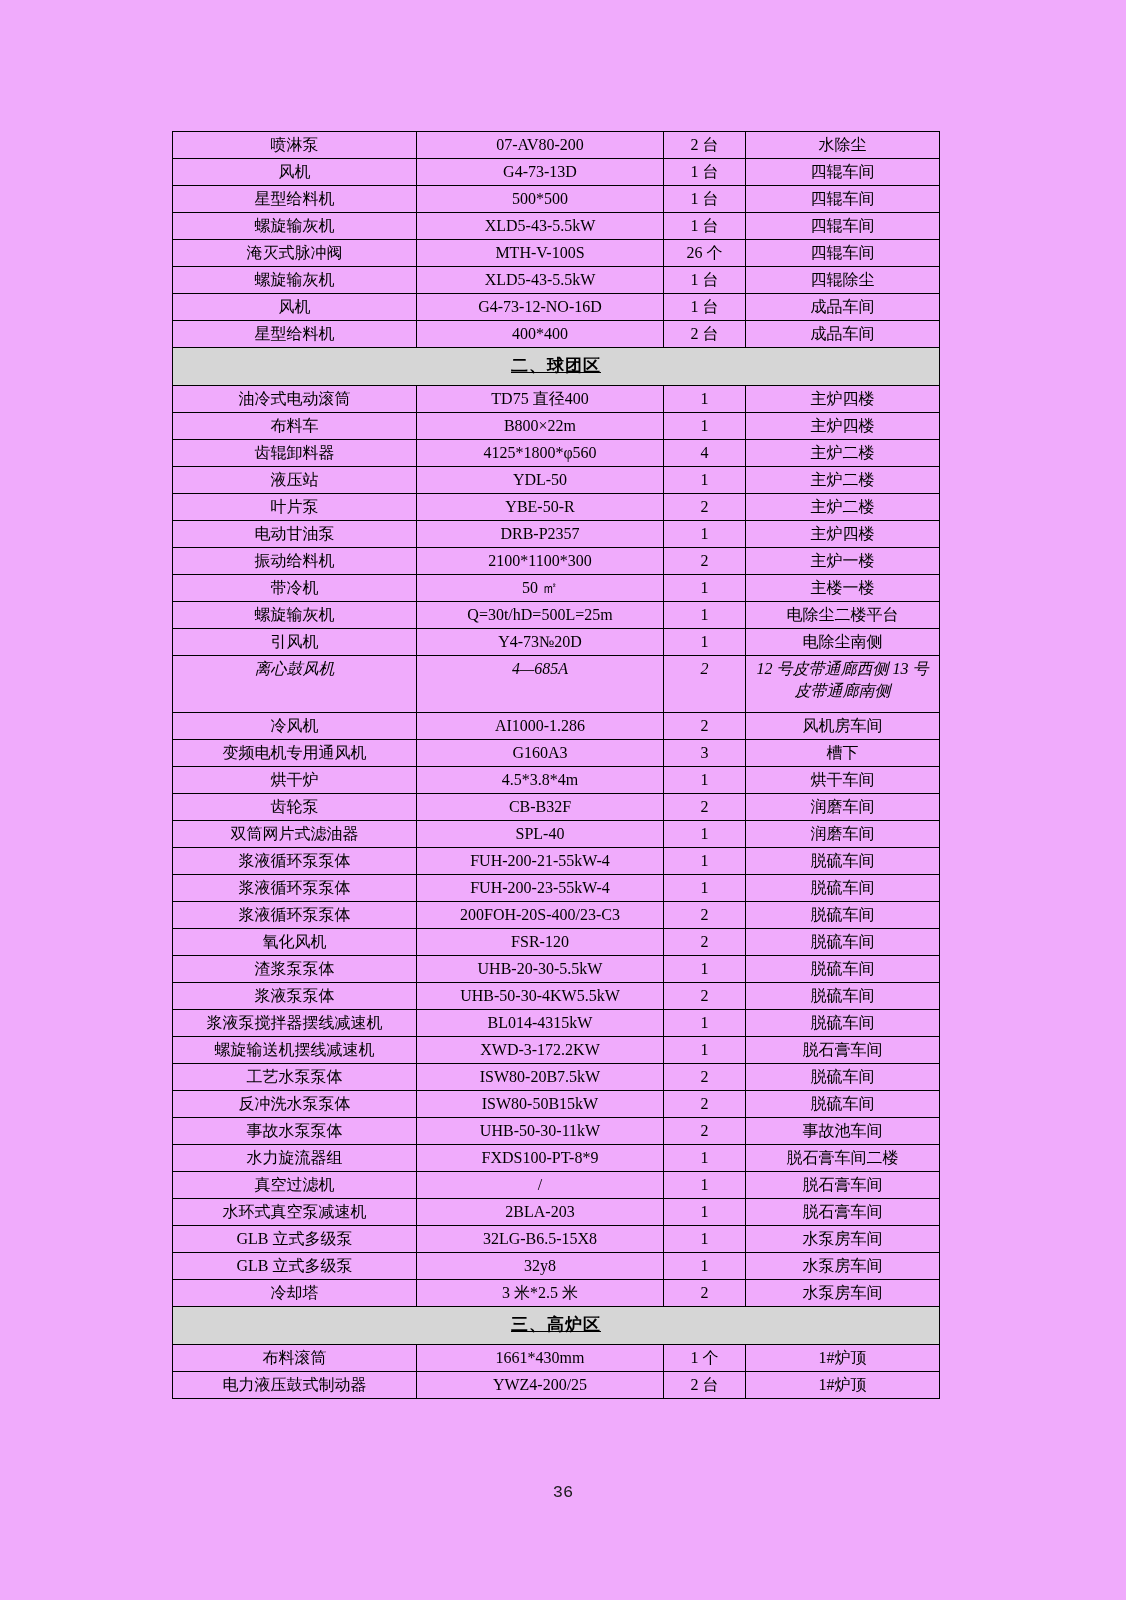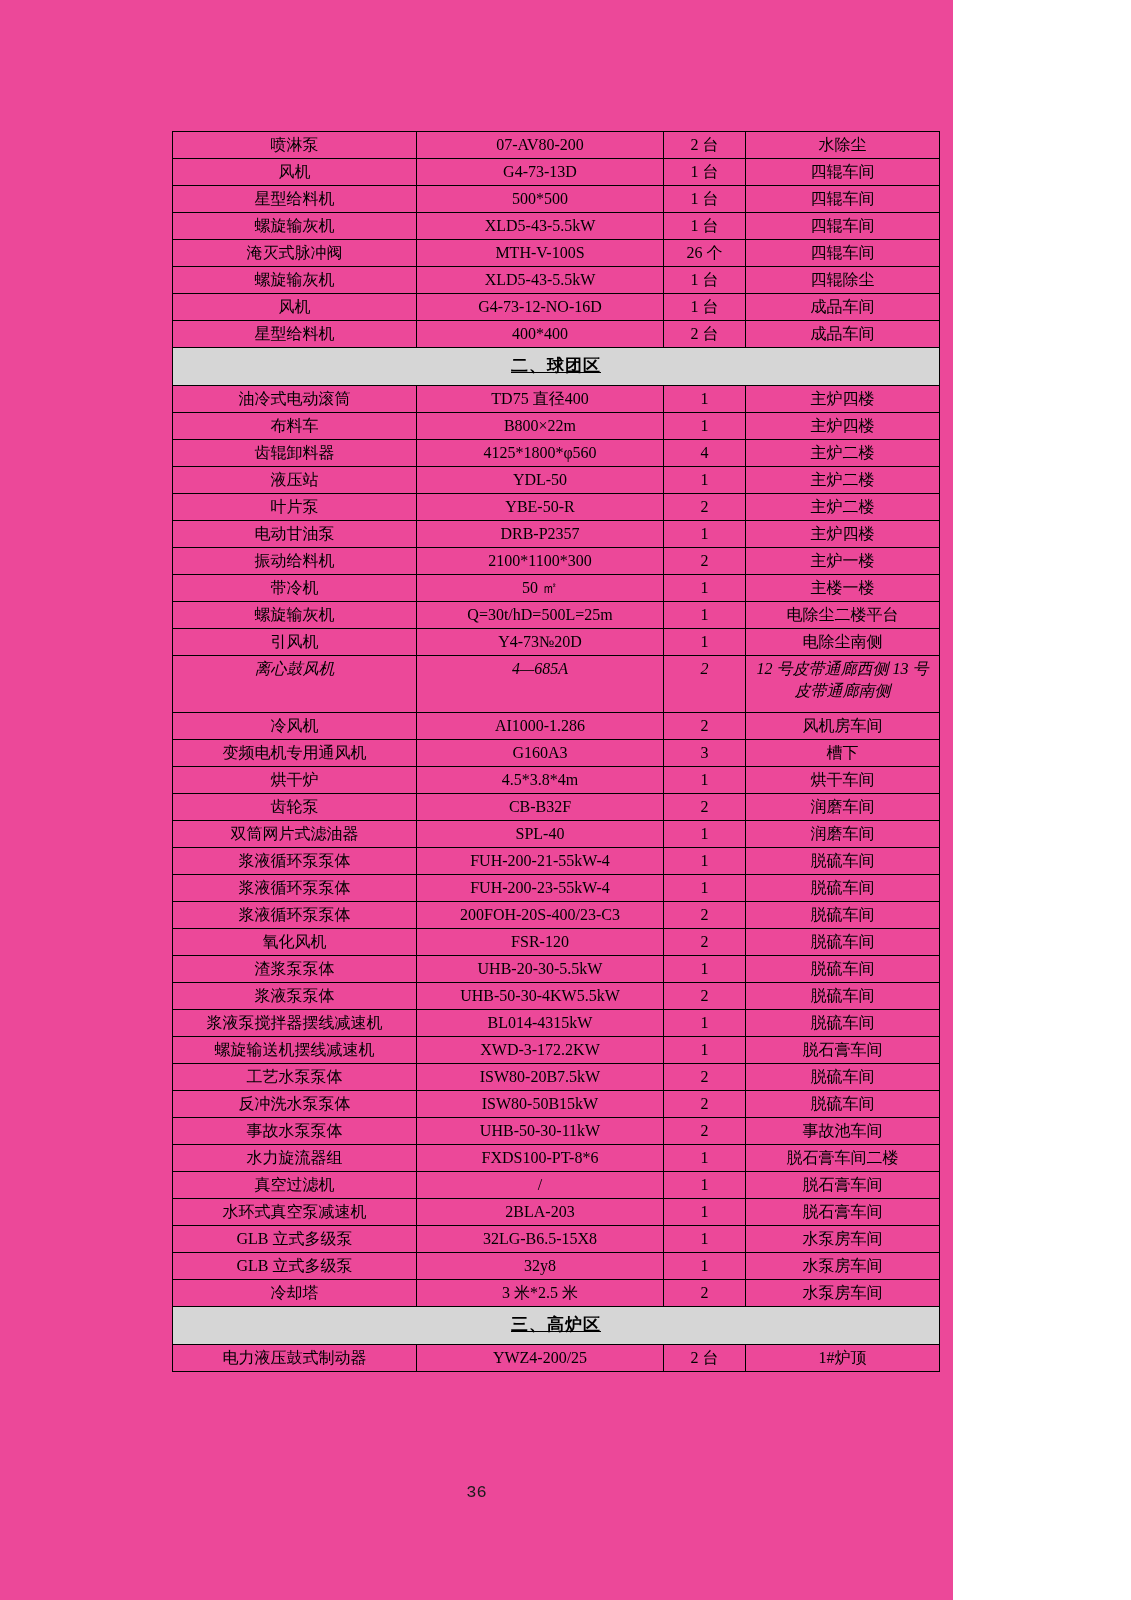--- a/index.html
+++ b/index.html
@@ -1,20 +1,20 @@
 <!DOCTYPE html>
 <html><head>
 <meta charset="utf-8">
 <style>
   html, body { margin: 0; padding: 0; background: #ffffff; }
   .page {
     position: relative;
-    width: 953px;
+    width: 1126px;
     height: 1600px;
-    background: #ec4899;
+    background: #f0abfc;
     color: #000000;
     font-family: "Liberation Serif", serif;
     overflow: hidden;
   }
   table.equip {
     position: absolute;
     left: 172px;
     top: 131px;
     width: 767px;
     border-collapse: collapse;
@@ -277,21 +277,21 @@
           <td>脱硫车间</td>
         </tr>
         <tr>
           <td>事故水泵泵体</td>
           <td>UHB-50-30-11kW</td>
           <td>2</td>
           <td>事故池车间</td>
         </tr>
         <tr>
           <td>水力旋流器组</td>
-          <td>FXDS100-PT-8*6</td>
+          <td>FXDS100-PT-8*9</td>
           <td>1</td>
           <td>脱石膏车间二楼</td>
         </tr>
         <tr>
           <td>真空过滤机</td>
           <td>/</td>
           <td>1</td>
           <td>脱石膏车间</td>
         </tr>
         <tr>
@@ -313,20 +313,26 @@
           <td>水泵房车间</td>
         </tr>
         <tr>
           <td>冷却塔</td>
           <td>3 米*2.5 米</td>
           <td>2</td>
           <td>水泵房车间</td>
         </tr>
         <tr>
           <td colspan="4" class="section-header">三、高炉区</td>
+        </tr>
+        <tr>
+          <td>布料滚筒</td>
+          <td>1661*430mm</td>
+          <td>1 个</td>
+          <td>1#炉顶</td>
         </tr>
         <tr>
           <td>电力液压鼓式制动器</td>
           <td>YWZ4-200/25</td>
           <td>2 台</td>
           <td>1#炉顶</td>
         </tr>
       </tbody>
   </table>
 

